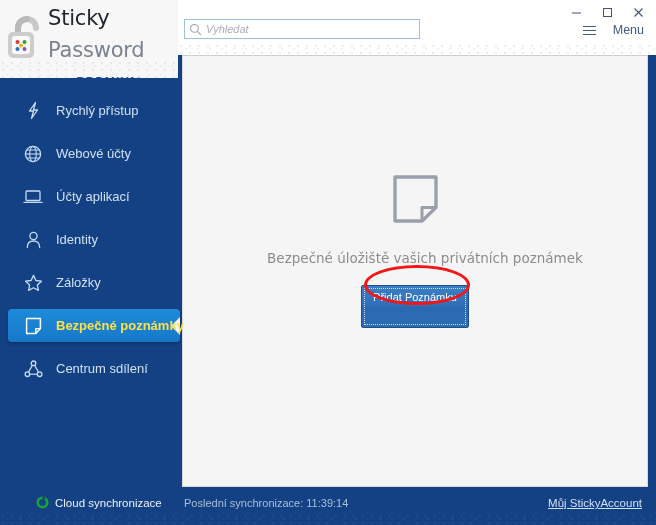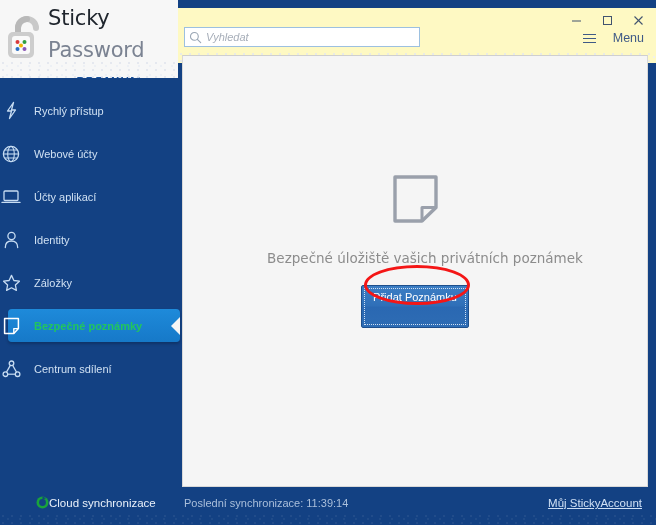--- a/index.html
+++ b/index.html
@@ -46,23 +46,23 @@
     font-size: 21px; color: #7b8392; letter-spacing: -.2px; margin-top: 11px;
     font-family: "DejaVu Sans", sans-serif;
   }
   .logo-premium {
     font-size: 12px; color: #17519e; font-weight: bold;
     letter-spacing: 1.2px; margin-top: 15px; text-align: right; padding-right: 3px;
   }
 
   
   .topbar {
-    position: absolute; left: 178px; top: 8px;
+    position: absolute; left: 178px; top: 0;
     width: 478px; height: 55px;
-    background: #fef9c3;
+    background: #ffffff;
   }
   .topbar::after{
     content:"";
     position:absolute; left:0; right:0; bottom:0; height:12px;
     background:
       radial-gradient(circle at 3px 3px, #e4e8ef 1px, transparent 1.4px) 0 0/9px 7px,
       radial-gradient(circle at 3px 3px, #edf0f6 1px, transparent 1.4px) 5px 3px/12px 9px;
     opacity:.8;
   }
   .search-box {
@@ -104,33 +104,34 @@
   .sidebar {
     position: absolute; left: 0; top: 78px;
     width: 178px; bottom: 0;
     background: #134183;
   }
   .nav { position: relative; padding-top: 16px; }
   .nav-item {
     position: relative;
     height: 33px;
     display: flex; align-items: center;
+    padding-left: 22px;
     color: #cfe0f2;
-    font-size: 11px;
+    font-size: 13px;
     margin-bottom: 10px;
     cursor: default;
   }
   .nav-item .ico {
     width: 22px; height: 22px; margin-right: 12px;
     display: flex; align-items: center; justify-content: center;
     flex: 0 0 22px;
   }
   .nav-item .lbl { white-space: nowrap; }
   .nav-item.active {
-    color: #22c55e; font-weight: bold; text-align: center;
+    color: #fde047; font-weight: bold; text-align: center;
   }
   .nav-item.active .hl {
     position: absolute; left: 8px; top: 0;
     width: 172px; height: 33px;
     background: linear-gradient(to bottom, #1e8ada, #1679c8);
     border-radius: 4px;
     box-shadow: 0 2px 3px rgba(0,0,0,.22);
     z-index: 0;
   }
   .nav-item.active .hl::after {
@@ -198,21 +199,21 @@
   }
   .footer::after{
     content:"";
     position:absolute; left:0; right:0; bottom:0; height:12px;
     background:
       radial-gradient(circle at 3px 3px, rgba(255,255,255,.06) 1px, transparent 1.4px) 0 0/9px 7px,
       radial-gradient(circle at 3px 3px, rgba(255,255,255,.05) 1px, transparent 1.4px) 5px 3px/12px 9px;
   }
   .sync-item {
     position: absolute; left: 36px; top: 9px;
-    display: flex; align-items: center; 
+    display: flex; align-items: center; gap: 6px;
     color: #eaf1fa; font-size: 11.5px;
   }
   .last-sync {
     position: absolute; left: 184px; top: 10px;
     color: #aabfdb; font-size: 11px;
   }
   .account-link {
     position: absolute; right: 14px; top: 10px;
     color: #cfe0f5; font-size: 11.5px;
     text-decoration: underline;

